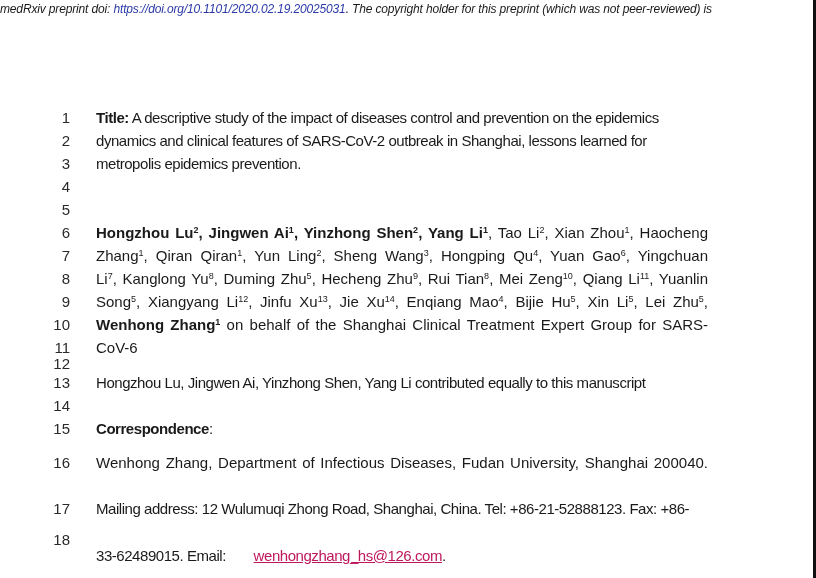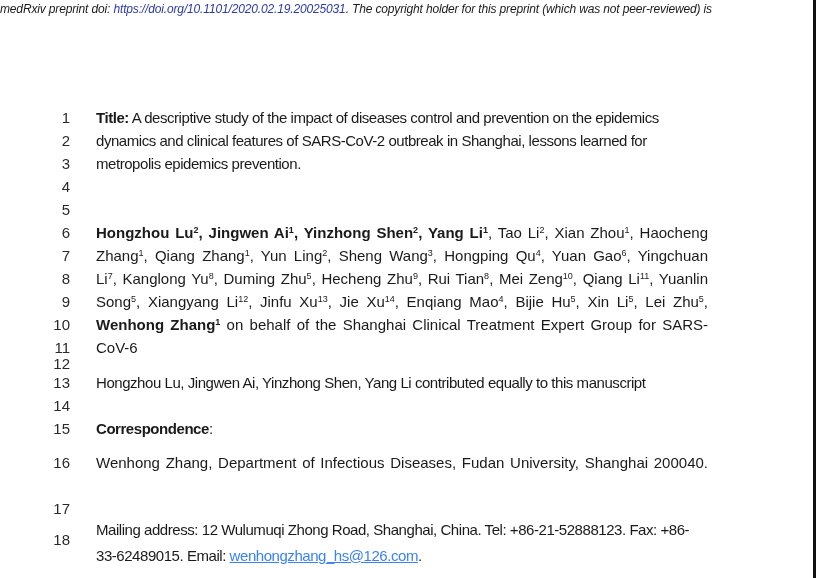--- a/index.html
+++ b/index.html
@@ -63,21 +63,21 @@
   }
   .tx.justify {
     width: 612px;
     text-align: justify;
     text-align-last: justify;
     white-space: normal;
   }
   .tx.narrow { letter-spacing: -0.45px; }
   b { font-weight: bold; }
   sup { font-size: 9px; line-height: 0; vertical-align: 5px; }
-  .email-link { color: #3b82f6; text-decoration: underline; }
+  .email-link { color: #be185d; text-decoration: underline; margin-left: 24px; }
 </style>
 </head>
 <body>
 
 <div class="page-bg"></div>
 <div class="right-border"></div>
 
 <div class="header">
   <span class="hline"><span>medRxiv preprint doi: </span><a class="doi-link">https://doi.org/10.1101/2020.02.19.20025031</a><span>. The copyright holder for this preprint (which was not peer-reviewed) is</span></span>
 </div>
@@ -107,21 +107,21 @@
 
 <div class="tx justify" style="top:225px">
   <b><span>Hongzhou Lu</span><sup>2</sup><span>, </span><span>Jingwen Ai</span><sup>1</sup><span>, </span><span>Yinzhong Shen</span><sup>2</sup><span>, </span><span>Yang Li</span><sup>1</sup></b><span>, </span>
   <span><span>Tao Li</span><sup>2</sup><span>, </span></span>
   <span><span>Xian Zhou</span><sup>1</sup><span>, </span></span>
   <span><span>Haocheng</span></span>
 </div>
 
 <div class="tx justify" style="top:248px">
   <span><span>Zhang</span><sup>1</sup><span>, </span></span>
-  <span><span>Qiang Zhang</span><sup>1</sup><span>, </span></span>
+  <span><span>Qiran Qiran</span><sup>1</sup><span>, </span></span>
   <span><span>Yun Ling</span><sup>2</sup><span>, </span></span>
   <span><span>Sheng Wang</span><sup>3</sup><span>, </span></span>
   <span><span>Hongping Qu</span><sup>4</sup><span>, </span></span>
   <span><span>Yuan Gao</span><sup>6</sup><span>, </span></span>
   <span><span>Yingchuan</span></span>
 </div>
 
 <div class="tx justify" style="top:271px">
   <span><span>Li</span><sup>7</sup><span>, </span></span>
   <span><span>Kanglong Yu</span><sup>8</sup><span>, </span></span>
@@ -147,15 +147,15 @@
 <div class="tx justify" style="top:317px"><b><span>Wenhong Zhang</span><sup>1</sup></b><span> on behalf of the Shanghai Clinical Treatment Expert Group for SARS-</span></div>
 
 <div class="tx" style="top:340px">CoV-6</div>
 
 <div class="tx narrow" style="top:375px">Hongzhou Lu, Jingwen Ai, Yinzhong Shen, Yang Li contributed equally to this manuscript</div>
 
 <div class="tx narrow" style="top:421px"><b>Correspondence</b><span>:</span></div>
 
 <div class="tx justify" style="top:455px">Wenhong Zhang, Department of Infectious Diseases, Fudan University, Shanghai 200040.</div>
 
-<div class="tx narrow" style="top:522px">Mailing address: 12 Wulumuqi Zhong Road, Shanghai, China. Tel: +86-21-52888123. Fax: +86-</div>
+<div class="tx narrow" style="top:501px">Mailing address: 12 Wulumuqi Zhong Road, Shanghai, China. Tel: +86-21-52888123. Fax: +86-</div>
 
 <div class="tx narrow" style="top:548px"><span>33-62489015. Email: </span><a class="email-link">wenhongzhang_hs@126.com</a><span>.</span></div>
 
 </body></html>

